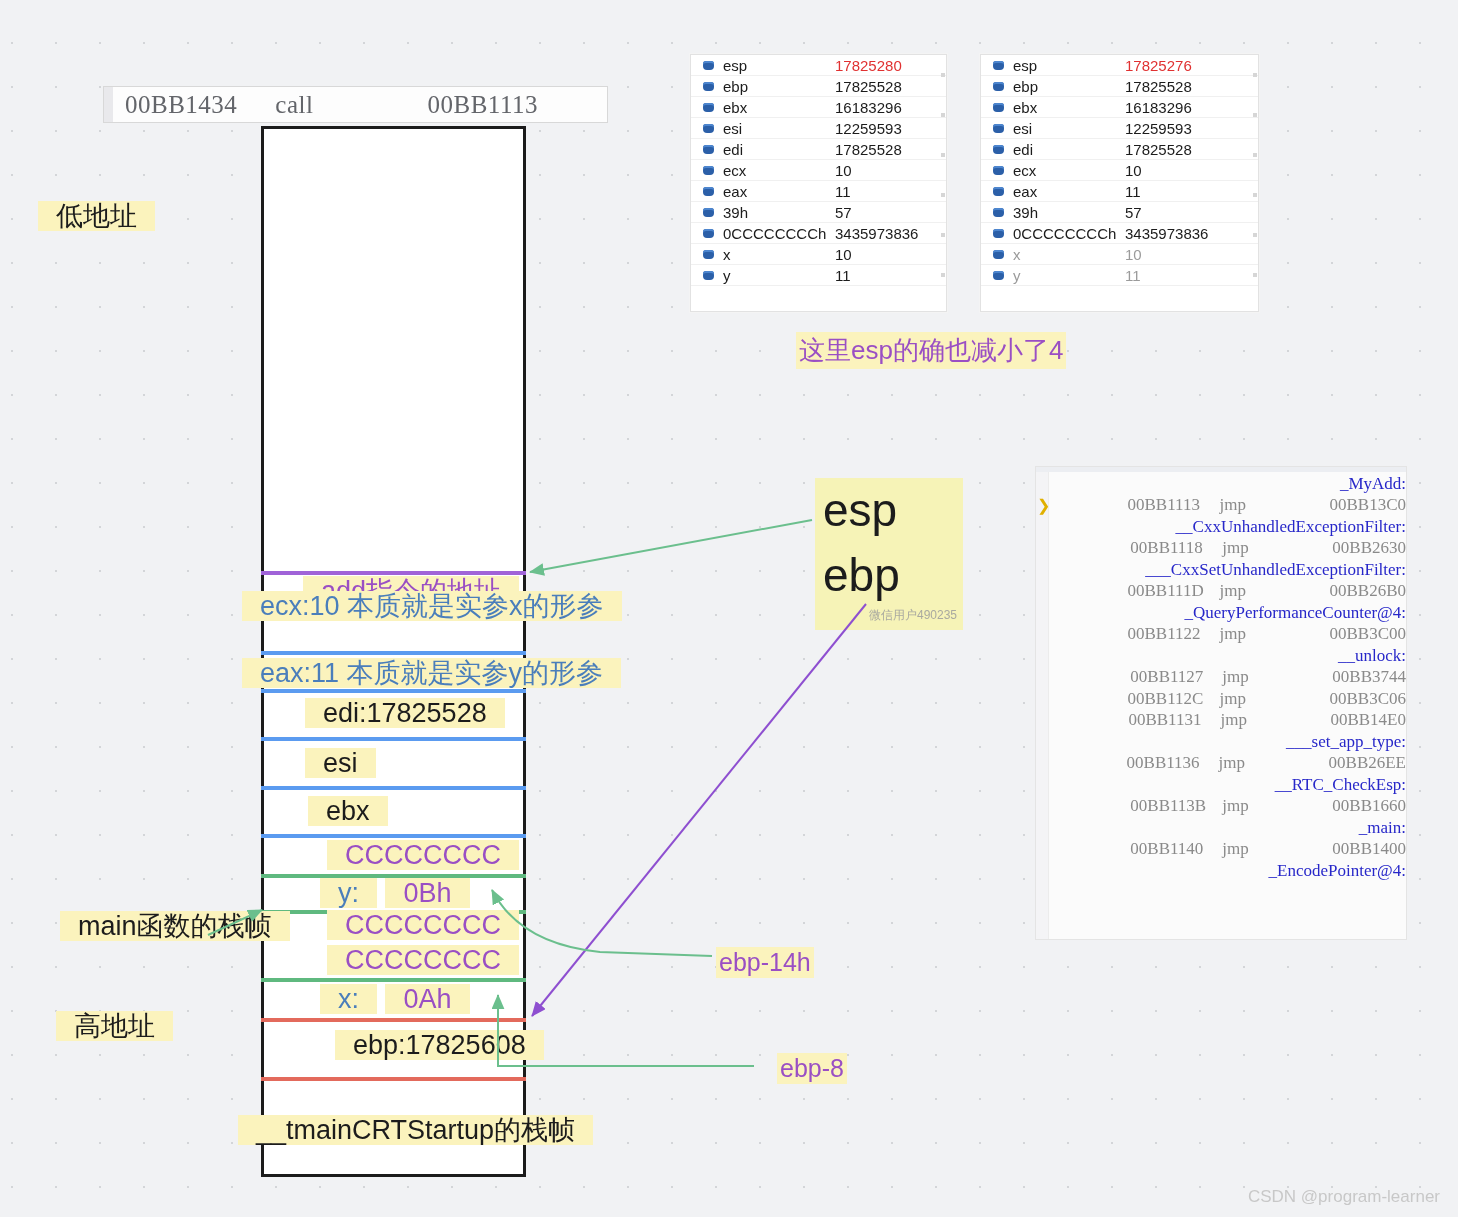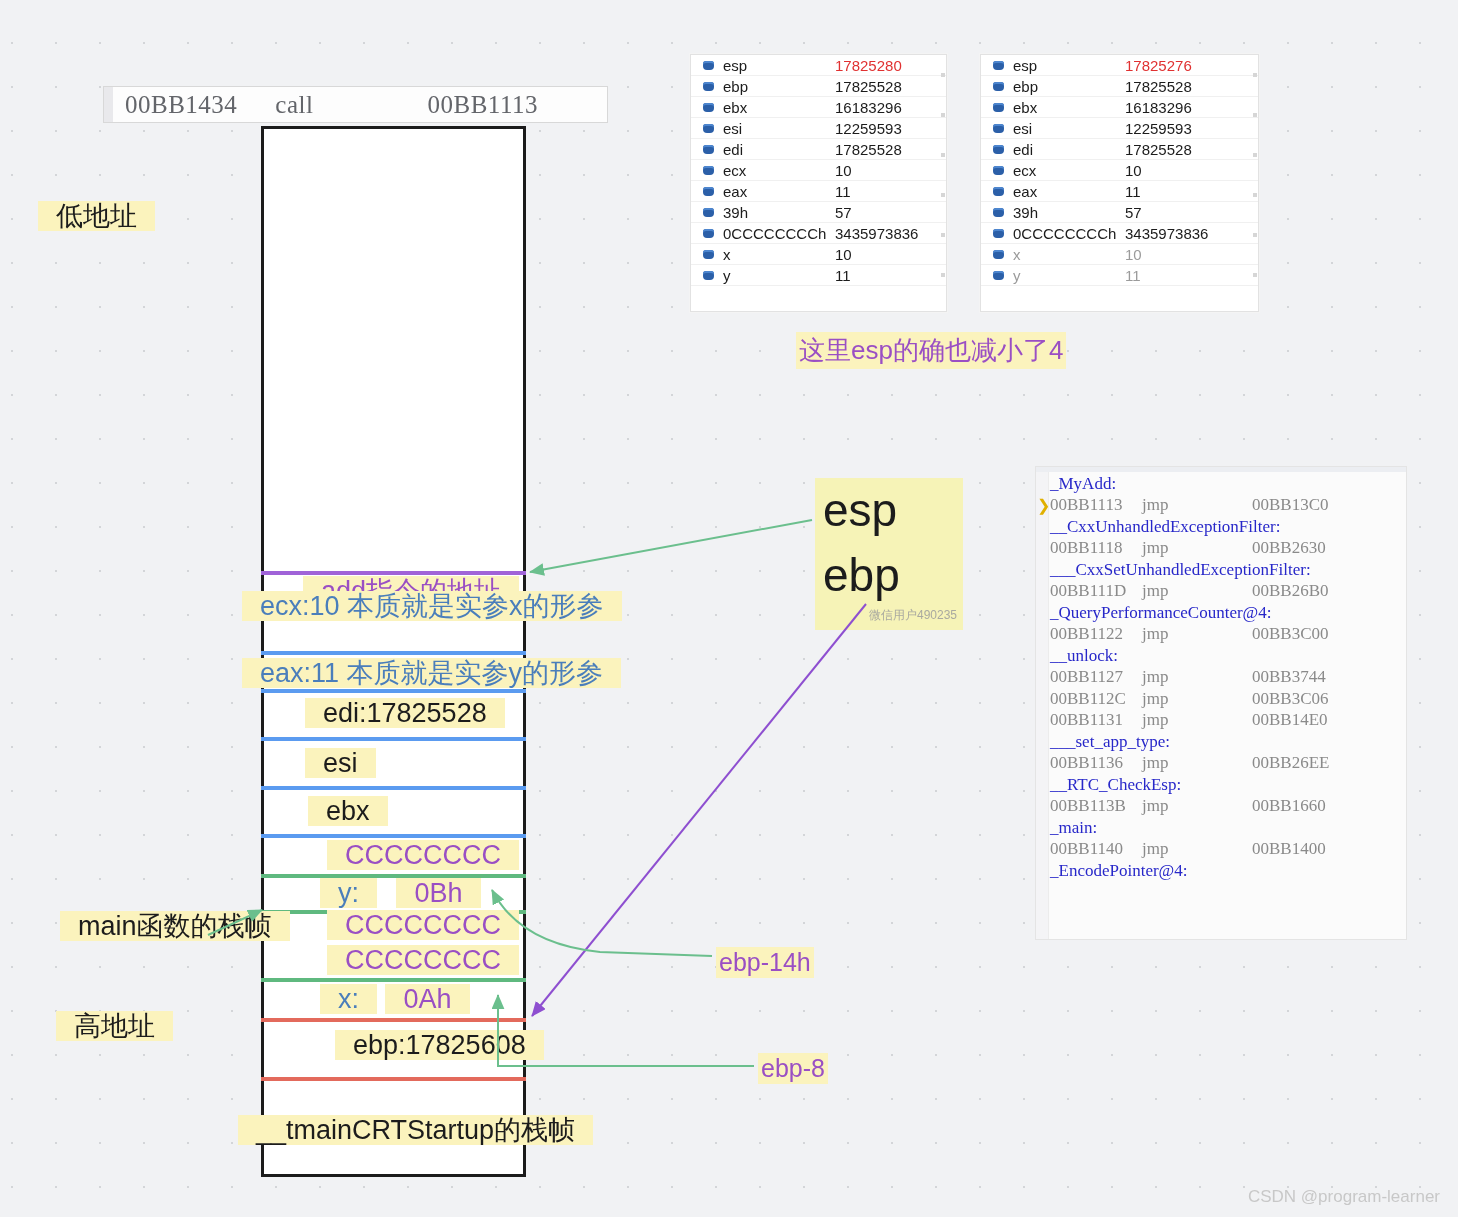--- a/index.html
+++ b/index.html
@@ -70,21 +70,21 @@
 
   
   #disasm{
     position:absolute;left:1035px;top:466px;width:372px;height:474px;
     background:#fbfbfb;border:1px solid #e4e4e4;
     font-family:"Liberation Serif", serif;font-size:17px;
     padding:6px 0 0 0;box-sizing:border-box;
   }
   #disasm .bar{position:absolute;left:0;top:0;width:100%;height:5px;background:#eceef2;}
   #disasm .gut{position:absolute;left:0;top:5px;width:12px;height:calc(100% - 5px);background:#f4f4f6;border-right:1px solid #ececec;}
-  #disasm .dline{display:flex;height:21.5px;align-items:center;padding-left:14px;white-space:nowrap;}
+  #disasm .dline{display:flex;height:21.5px;align-items:center;padding-left:14px;white-space:nowrap;justify-content:flex-end;}
   #disasm .lbl{color:#2727c9;}
   #disasm .addr{color:#8a8a8a;width:92px;}
   #disasm .op{color:#8a8a8a;width:110px;}
   #disasm .tgt{color:#8a8a8a;}
   #disasm .marker{position:absolute;left:1px;color:#e0b000;font-size:16px;line-height:21.5px;}
 
   
   #espebp-note{
     position:absolute;left:815px;top:478px;width:148px;height:152px;
     background:#f6f3b7;
@@ -139,21 +139,21 @@
   <span class="hl">esi</span>
 </div>
 <div class="cell t-black" style="left:308px;top:796px;">
   <span class="hl">ebx</span>
 </div>
 <div class="cell t-purple" style="left:327px;top:840px;">
   <span class="hl">CCCCCCCC</span>
 </div>
 <div class="cell" style="left:320px;top:878px;">
   <span class="hl t-blue" style="font-size:27px;">y:</span>
-  <span class="hl t-purple" style="font-size:27px;margin-left:15px;">0Bh</span>
+  <span class="hl t-purple" style="font-size:27px;margin-left:4px;">0Bh</span>
 </div>
 <div class="cell t-purple" style="left:327px;top:910px;">
   <span class="hl">CCCCCCCC</span>
 </div>
 <div class="cell t-purple" style="left:327px;top:945px;">
   <span class="hl">CCCCCCCC</span>
 </div>
 <div class="cell" style="left:320px;top:984px;">
   <span class="hl t-blue" style="font-size:27px;">x:</span>
   <span class="hl t-purple" style="font-size:27px;margin-left:4px;">0Ah</span>
@@ -359,21 +359,21 @@
 
 <div class="callout" style="left:796px;top:332px;font-size:26px;">这里esp的确也减小了4</div>
 
 <div id="espebp-note">
   <div class="big">esp</div>
   <div class="big">ebp</div>
   <div class="wm">微信用户490235</div>
 </div>
 
 <div class="callout" style="left:716px;top:947px;">ebp-14h</div>
-<div class="callout" style="left:758px;top:1053px;">ebp-8</div>
+<div class="callout" style="left:777px;top:1053px;">ebp-8</div>
 
 <div id="disasm">
   <div class="bar"></div>
   <div class="gut"></div>
   <div id="disasm-lines" style="position:relative;">
       <div class="dline">
         <span class="lbl">_MyAdd:</span>
       </div>
       <div class="dline" style="position: relative;">
         <span class="marker">❯</span>

